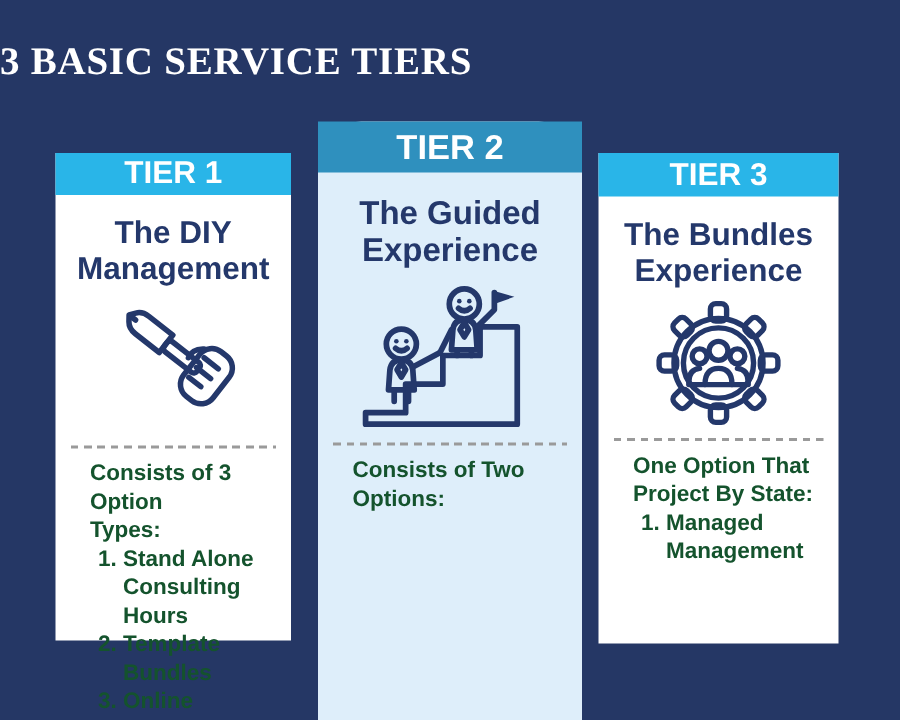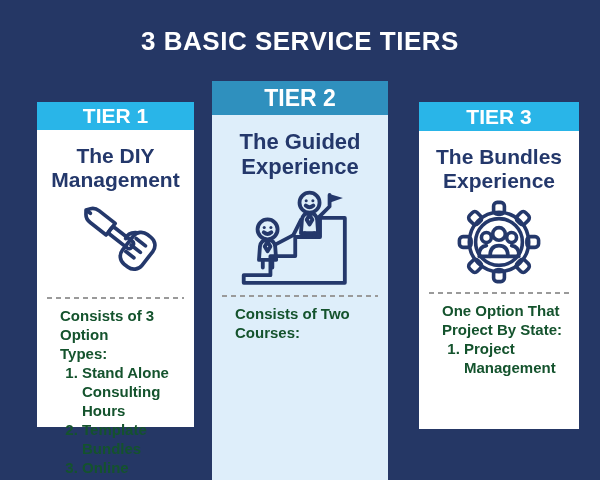--- a/index.html
+++ b/index.html
@@ -5,32 +5,33 @@
   html,body{margin:0;padding:0;}
   .canvas{
     position:relative;
     width:600px;height:480px;
     background:#253765;
     font-family:"Liberation Sans",sans-serif;
     overflow:hidden;
   }
   .page-title{
     position:absolute;top:26px;left:0;width:600px;
-    margin:0;text-align:center;
+    margin:0;
     color:#ffffff;font-size:26px;font-weight:700;letter-spacing:.5px;
     white-space:pre-line;
+    font-family:Liberation Serif, serif;
   }
   .card{
     position:absolute;
     display:flex;flex-direction:column;
     box-sizing:border-box;
   }
   .card-1{left:37px;top:102px;width:157px;height:325px;background:#ffffff;}
   .card-2{left:212px;top:81px;width:176px;height:470px;background:#deeefa;border-radius:29px;}
-  .card-3{left:419px;top:102px;width:160px;height:327px;background:#ffffff;}
+  .card-3{left:399px;top:102px;width:160px;height:327px;background:#ffffff;}
   .card-header{
     flex:0 0 auto;
     display:flex;align-items:center;justify-content:center;
     color:#ffffff;font-weight:700;
   }
   .card-1 .card-header{height:28px;background:#29b5e8;font-size:21px;}
   .card-2 .card-header{height:34px;background:#2f90be;font-size:23px;}
   .card-3 .card-header{height:29px;background:#29b5e8;font-size:21px;}
   .card-title{
     margin:14px 4px 0 4px;
@@ -142,21 +143,21 @@
         <path d="M70 48 v4 M80 48 v4" stroke-width="3.5"></path>
         <path d="M66 34 L58 50" stroke-width="3.5"></path>
 
         <path d="M84 32 L96 20 V8" stroke-width="3.5"></path>
         <path class="dotfill" d="M96 7 l14 4 -14 5 z"></path>
       </svg>
     </div>
     <div class="dash"></div>
     <div class="card-text">
       <p>Consists of Two
-Courses:</p>
+Options:</p>
     </div>
   </section>
 
   <section class="card card-3">
     <header class="card-header">
       <span>TIER 3</span>
     </header>
     <h2 class="card-title">The Bundles
 Experience</h2>
     <div class="icon-box">
@@ -182,19 +183,19 @@
         <circle cx="64" cy="45" r="5.5" stroke-width="3.2"></circle>
         <path d="M64 54 q8 1 8 10" stroke-width="3.2"></path>
         <path d="M28 66 h44" stroke-width="3.2"></path>
       </svg>
     </div>
     <div class="dash"></div>
     <div class="card-text">
       <p>One Option That
 Project By State:</p>
       <ol>
-        <li>Project
+        <li>Managed
 Management</li>
       </ol>
     </div>
   </section>
 
 </div>
 
 </body></html>

